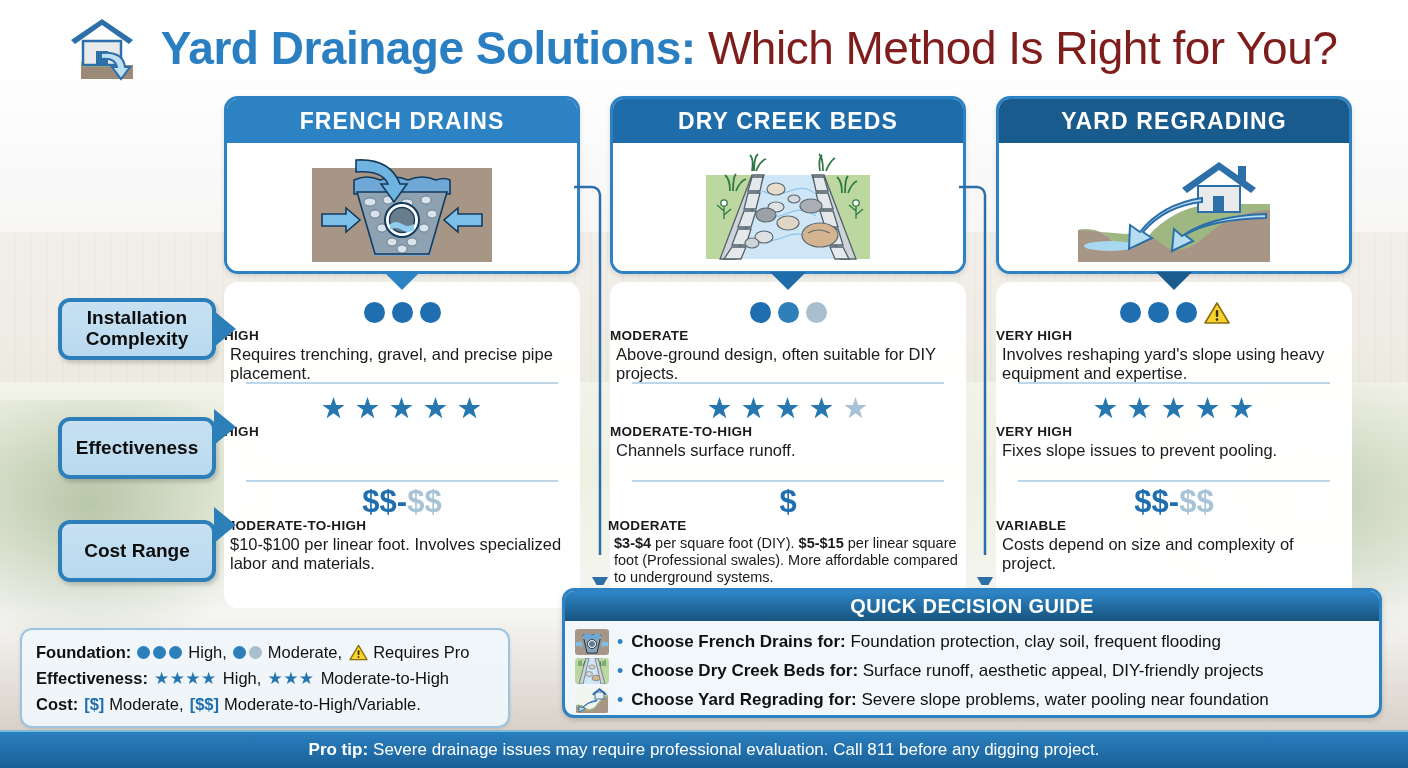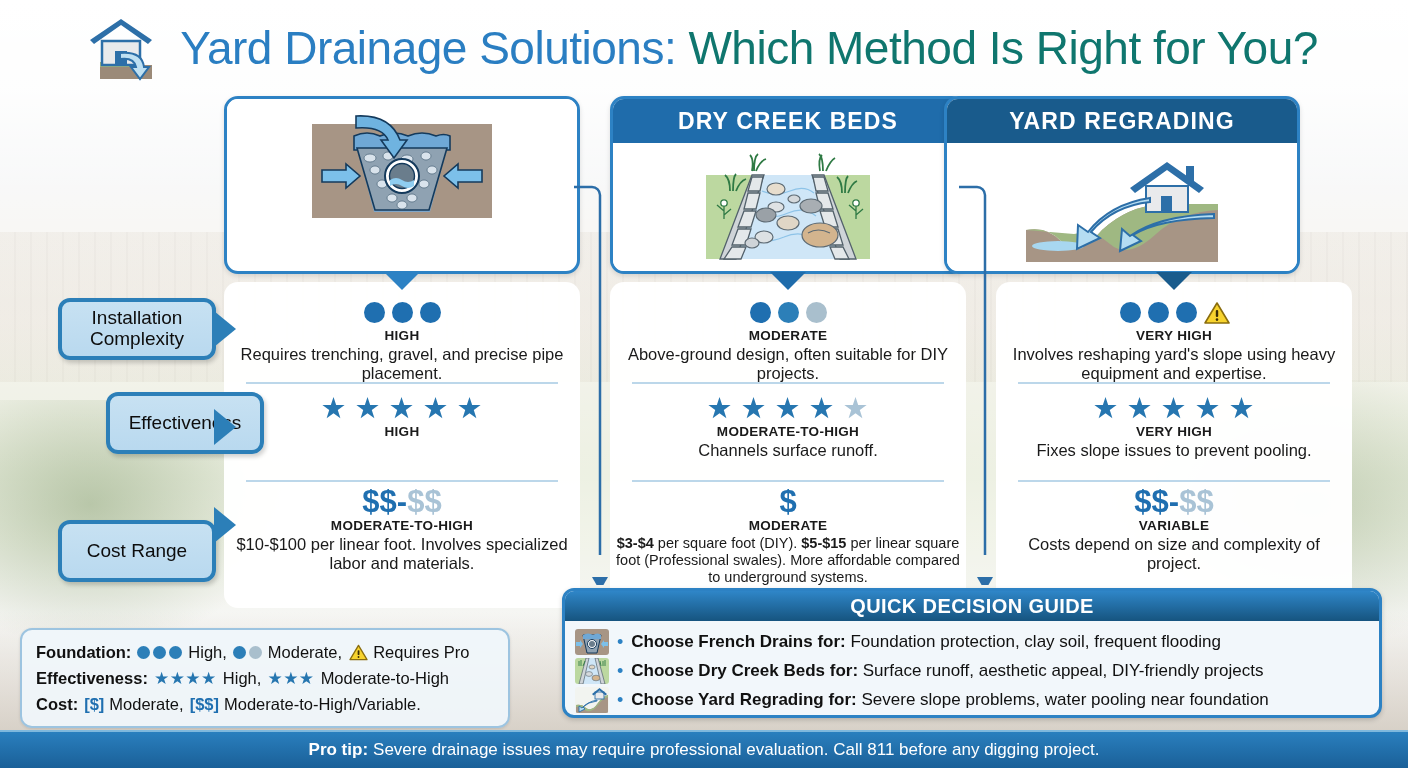--- a/index.html
+++ b/index.html
@@ -60,22 +60,22 @@
   
   .header {
     position: absolute; left: 0; top: 0; width: 1408px; height: 96px;
     display: flex; align-items: center; justify-content: center;
   }
   .header-inner { display: flex; align-items: center; gap: 18px; }
   .logo-icon { width: 72px; height: 70px; flex: none; }
   .title {
     font-size: 46px; letter-spacing: -0.5px; white-space: nowrap;
   }
-  .title .t-bold { font-weight: 400; color: #2a7ec2; }
-  .title .t-light { font-weight: 400; color: #0f766e; text-align: center; }
+  .title .t-bold { font-weight: 700; color: #2a7ec2; }
+  .title .t-light { font-weight: 400; color: #7f1d1d; text-align: center; }
 
   
   .col-card {
     position: absolute;
     border: 3px solid #2d82c4;
     border-radius: 14px;
     background: #fff;
     overflow: hidden;
     box-shadow: 0 2px 5px rgba(0,0,0,0.12);
   }
@@ -95,21 +95,21 @@
     z-index: 3;
   }
 
   
   .detail-panel {
     position: absolute;
     background: rgba(255,255,255,0.97);
     border-radius: 14px;
   }
 
-  .metric-block { position: absolute; width: 100%; text-align: center; }
+  .metric-block { position: absolute; width: 100%; text-align: left; }
   .metric-icons { height: 28px; display: flex; align-items: center; justify-content: center; gap: 7px; }
   .dot { width: 21px; height: 21px; border-radius: 50%; display: inline-block; }
   .warn-tri { width: 25px; height: 23px; }
   .stars { letter-spacing: 1px; line-height: 1; font-size: 29px; }
   .dollars { font-size: 31px; font-weight: 700; line-height: 1.05; }
   .metric-rating {
     font-size: 13.5px; font-weight: 700; color: #1a1a1a; letter-spacing: .3px;
     margin-top: 2px;
   }
   .metric-desc {
@@ -119,21 +119,21 @@
   .divider { position: absolute; height: 2px; background: #bcd7ea; }
 
   
   .row-label {
     position: absolute; height: 62px;
     background: linear-gradient(to bottom, #c7e1f2, #b9d9ef);
     border: 4px solid #2c7fb8;
     border-radius: 12px;
     display: flex; align-items: center; justify-content: center;
     text-align: center;
-    font-weight: 400; font-size: 19px; color: #0d0d0d; line-height: 1.08;
+    font-weight: 700; font-size: 19px; color: #0d0d0d; line-height: 1.08;
     box-shadow: 2px 3px 4px rgba(0,0,0,0.18);
   }
   .row-label-tip {
     position: absolute; width: 0; height: 0;
     border-top: 18px solid transparent;
     border-bottom: 18px solid transparent;
     border-left: 22px solid #2c7fb8;
   }
 
   
@@ -217,20 +217,21 @@
   <svg class="connector" style="left:570px; top:185px;" width="40" height="400">
     <path d="M4 2 h18 a8 8 0 0 1 8 8 v360" stroke="#2c6ea8" stroke-width="2.5" fill="none"></path>
     <polygon points="22,392 38,392 30,406" fill="#2c6ea8"></polygon>
   </svg>
   <svg class="connector" style="left:955px; top:185px;" width="40" height="400">
     <path d="M4 2 h18 a8 8 0 0 1 8 8 v360" stroke="#2c6ea8" stroke-width="2.5" fill="none"></path>
     <polygon points="22,392 38,392 30,406" fill="#2c6ea8"></polygon>
   </svg>
 
   <div class="col-card" style="left:224px; top:96px; width:356px; height:178px;">
+    <div class="chead" style="background:#2d82c4;">FRENCH DRAINS</div>
     <div class="cbody">
       <svg viewBox="0 0 180 108" width="180" height="108">
         <rect x="0" y="14" width="180" height="94" fill="#a79585"></rect>
         <path d="M42 26 L138 26 L118 102 L62 102 Z" fill="#7fa6c9"></path>
         <path d="M42 26 Q55 20 68 26 Q82 20 96 26 Q110 20 124 26 Q132 23 138 26 L138 40 L42 40 Z" fill="#6fa8d6" stroke="#143a5c" stroke-width="1.6"></path>
         <path d="M45 38 L135 38 L117 100 L63 100 Z" fill="#8fa2b2" stroke="#143a5c" stroke-width="1.6"></path>
         <g fill="#d9e3ec" stroke="#4a6478" stroke-width="0.7">
           <ellipse cx="58" cy="48" rx="6" ry="4"></ellipse>
             <ellipse cx="76" cy="46" rx="5" ry="4"></ellipse>
           <ellipse cx="95" cy="49" rx="6" ry="4"></ellipse>
@@ -380,21 +381,21 @@
   <div class="divider" style="left:632px; top:480px; width:312px;"></div>
 
   <div class="metric-block" style="left:608px; top:488px; width:360px;">
     <div class="metric-icons dollars" style="gap:0;">
       <span style="color:#1f6fb0;">$</span>
     </div>
     <div class="metric-rating">MODERATE</div>
     <div class="metric-desc small"><b>$3-$4</b><span> per square foot (DIY). </span><b>$5-$15</b><span> per linear square foot (Professional swales). More affordable compared to underground systems.</span></div>
   </div>
 
-  <div class="col-card" style="left:944px; top:96px; width:356px; height:178px;">
+  <div class="col-card" style="left:996px; top:96px; width:356px; height:178px;">
     <div class="chead" style="background:#195b8c;">YARD REGRADING</div>
     <div class="cbody">
       <svg viewBox="0 0 196 112" width="196" height="112">
         <path d="M2 78 q22 -4 36 12 q16 16 40 -12 q26 -24 60 -26 L194 52 L194 110 L2 110 Z" fill="#a79585"></path>
         <path d="M2 78 q22 -4 36 12 q16 16 40 -12 q26 -24 60 -26 L194 52 L194 58 q-38 2 -62 24 q-28 26 -46 10 q-16 -14 -36 -10 z" fill="#9fb882"></path>
         <ellipse cx="34" cy="94" rx="26" ry="5" fill="#a8d7f0"></ellipse>
 
         <rect x="122" y="34" width="42" height="26" fill="#e9eaec" stroke="#2d6fa8" stroke-width="2"></rect>
         <polygon points="143,10 180,36 175,41 143,18 111,41 106,36" fill="#2d6fa8"></polygon>
         <rect x="162" y="14" width="8" height="16" fill="#2d6fa8"></rect>
@@ -449,21 +450,21 @@
     </div>
     <div class="metric-rating">VARIABLE</div>
     <div class="metric-desc">Costs depend on size and complexity of project.</div>
   </div>
 
   <div class="row-label" style="left:58px; top:298px; width:158px;">
     <span>Installation<br>Complexity</span>
   </div>
   <div class="row-label-tip" style="left:214px; top:311px;"></div>
 
-  <div class="row-label" style="left:58px; top:392px; width:158px;margin-left:48px;">
+  <div class="row-label" style="left:58px; top:417px; width:158px;">
     <span>Effectiveness</span>
   </div>
   <div class="row-label-tip" style="left:214px; top:409px;"></div>
 
   <div class="row-label" style="left:58px; top:520px; width:158px;">
     <span>Cost Range</span>
   </div>
   <div class="row-label-tip" style="left:214px; top:507px;"></div>
 
   <div class="legend">

